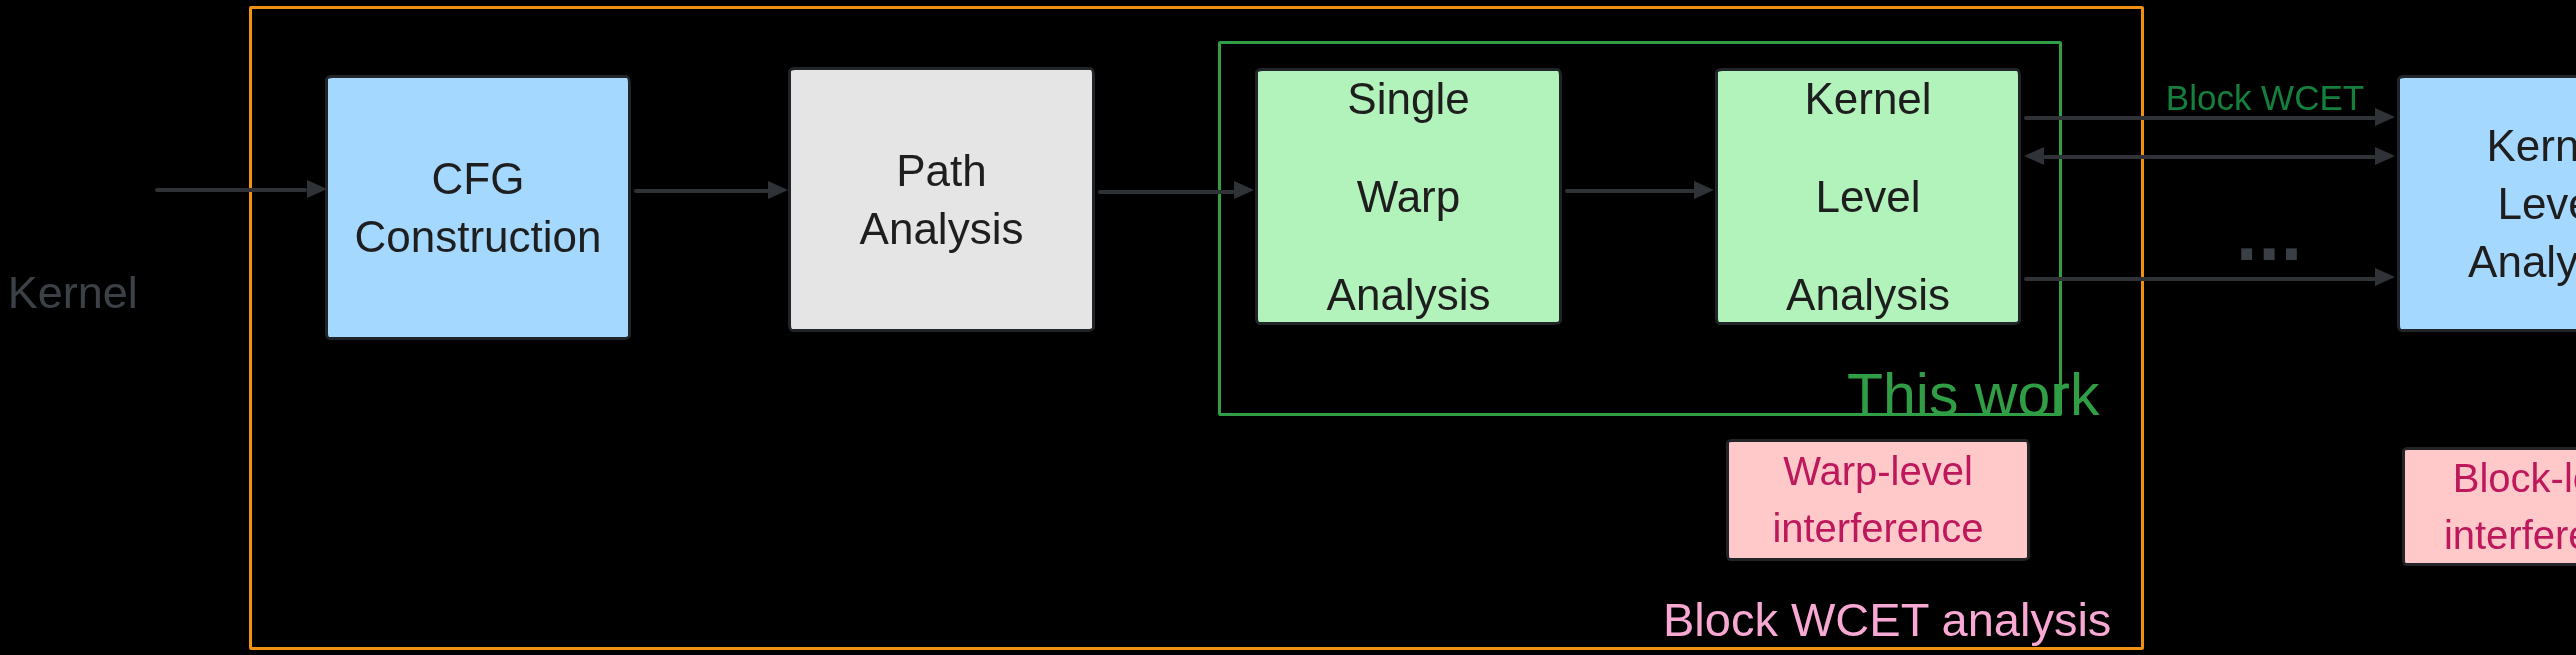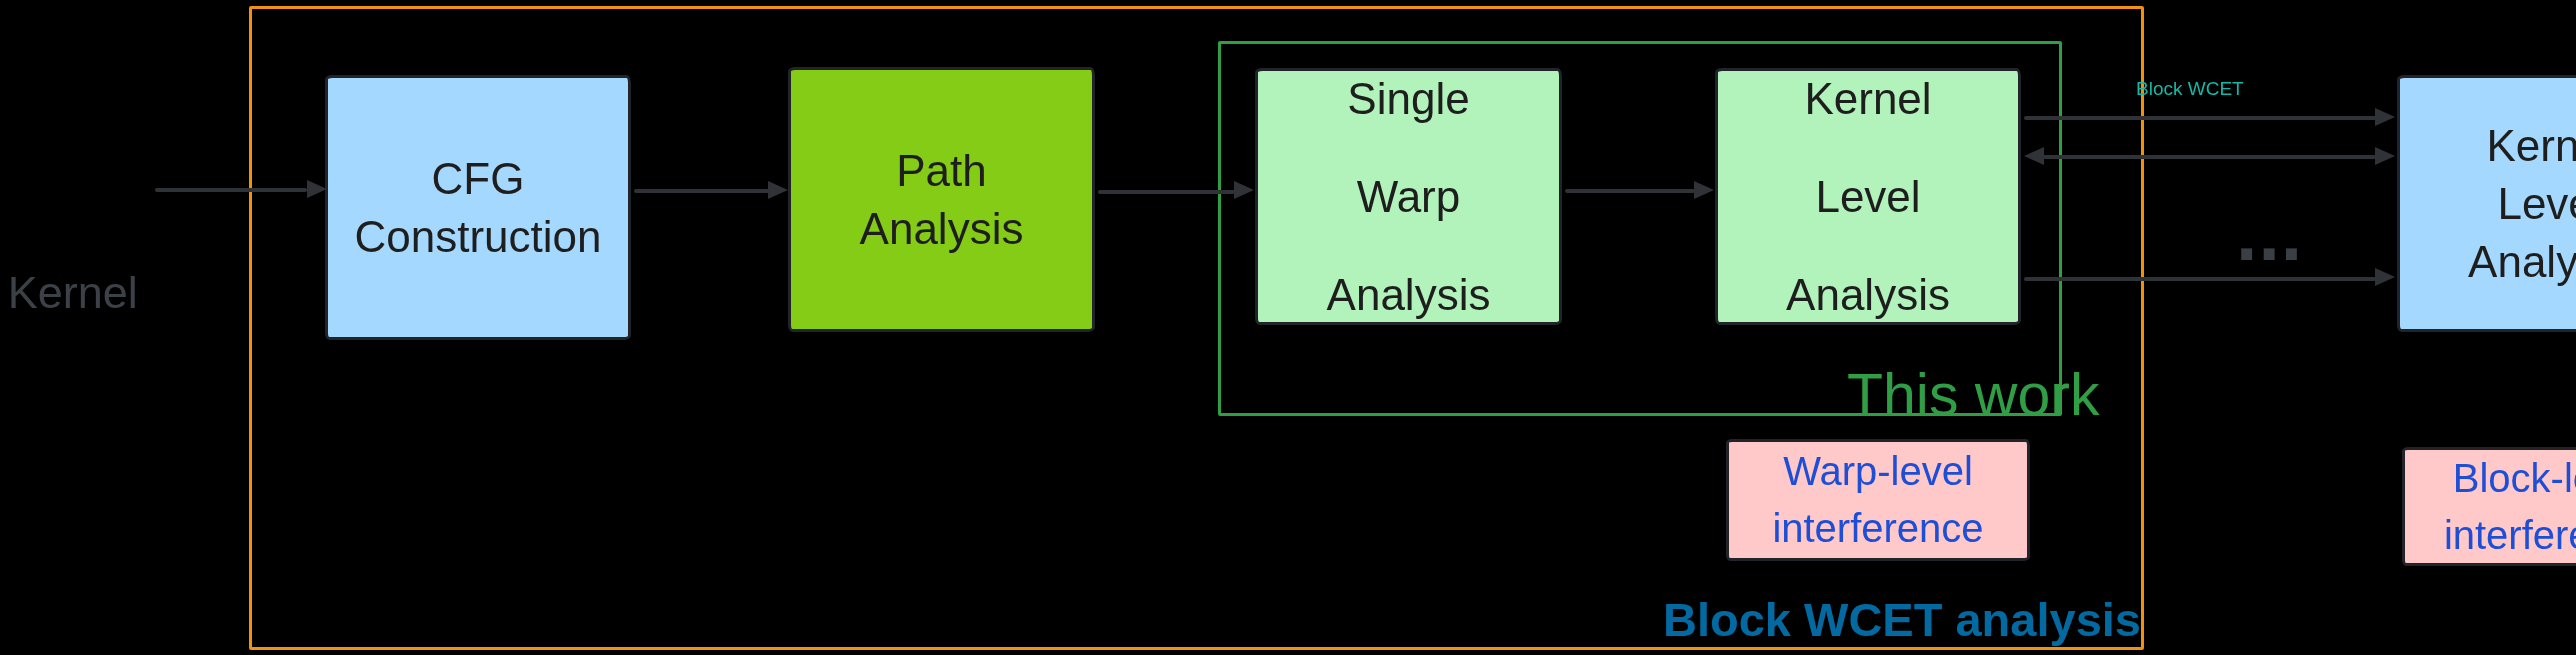--- a/index.html
+++ b/index.html
@@ -6,35 +6,35 @@
   .canvas{position:relative;width:2714px;height:656px;background:#000;overflow:hidden;
           font-family:"Liberation Sans","DejaVu Sans",sans-serif;}
   .rect{position:absolute;background:transparent;}
   .rect.orange{border:3.1px solid #f29111;border-radius:2.1px;}
   .rect.green{border:3.1px solid #2f9e44;border-radius:2.1px;}
   .node{position:absolute;display:flex;flex-direction:column;align-items:center;justify-content:center;
         color:#1e1e1e;font-size:44px;line-height:58px;text-align:center;font-weight:500;
         border:3.6px solid #212529;border-radius:7.2px 4.6px 8.2px 4.6px / 4.6px 8.2px 4.6px 7.2px;
         box-sizing:border-box;}
   .node.blue{background:#a5d8ff;}
-  .node.pink{background:#84cc16;}
+  .node.pink{background:#e5e5e5;}
   .node.greenfill{background:#b2f2bb;gap:40px;}
   .sidebox{position:absolute;display:flex;flex-direction:column;align-items:center;justify-content:center;
-        background:#ffc9c9;color:#1d4ed8;font-size:40px;line-height:57px;text-align:left;font-weight:500;
+        background:#ffc9c9;color:#be185d;font-size:40px;line-height:57px;text-align:left;font-weight:500;
         border:3.6px solid #212529;border-radius:6.2px 4.1px 7.2px 4.1px / 4.1px 7.2px 4.1px 6.2px;box-sizing:border-box;}
   .hline{position:absolute;height:3.6px;background:#2f3338;border-radius:2.1px;}
   .ahead{position:absolute;width:0;height:0;border-top:9.8px solid transparent;
          border-bottom:9.8px solid transparent;border-left:20.6px solid #2f3338;}
   .ahead.west{border-left:none;border-right:20.6px solid #2f3338;}
   .freelabel{position:absolute;white-space:pre;}
   .kernel-binary{color:#3c4147;font-size:45px;line-height:64px;font-weight:500;}
   .kernel-binary span{display:block;}
   .this-work{color:#2f9e44;font-size:59px;font-weight:500;}
-  .orange-label{color:#0369a1;font-size:47px;font-weight:700;}
-  .gray-label{color:#14b8a6;font-size:19px;font-weight:500;}
+  .orange-label{color:#f9a8d4;font-size:47px;font-weight:400;}
+  .gray-label{color:#15803d;font-size:35px;font-weight:500;text-align:center;}
   .dots-text{color:#3a3f45;font-size:77px;font-weight:700;letter-spacing:1px;line-height:77px;}
 </style>
 </head>
 <body>
 
 <div class="canvas">
 
   <div class="rect orange" style="left:249px;top:6.2px;width:1889px;height:638px;"></div>
   <div class="rect green" style="left:1218px;top:41px;width:838px;height:369px;"></div>
 

